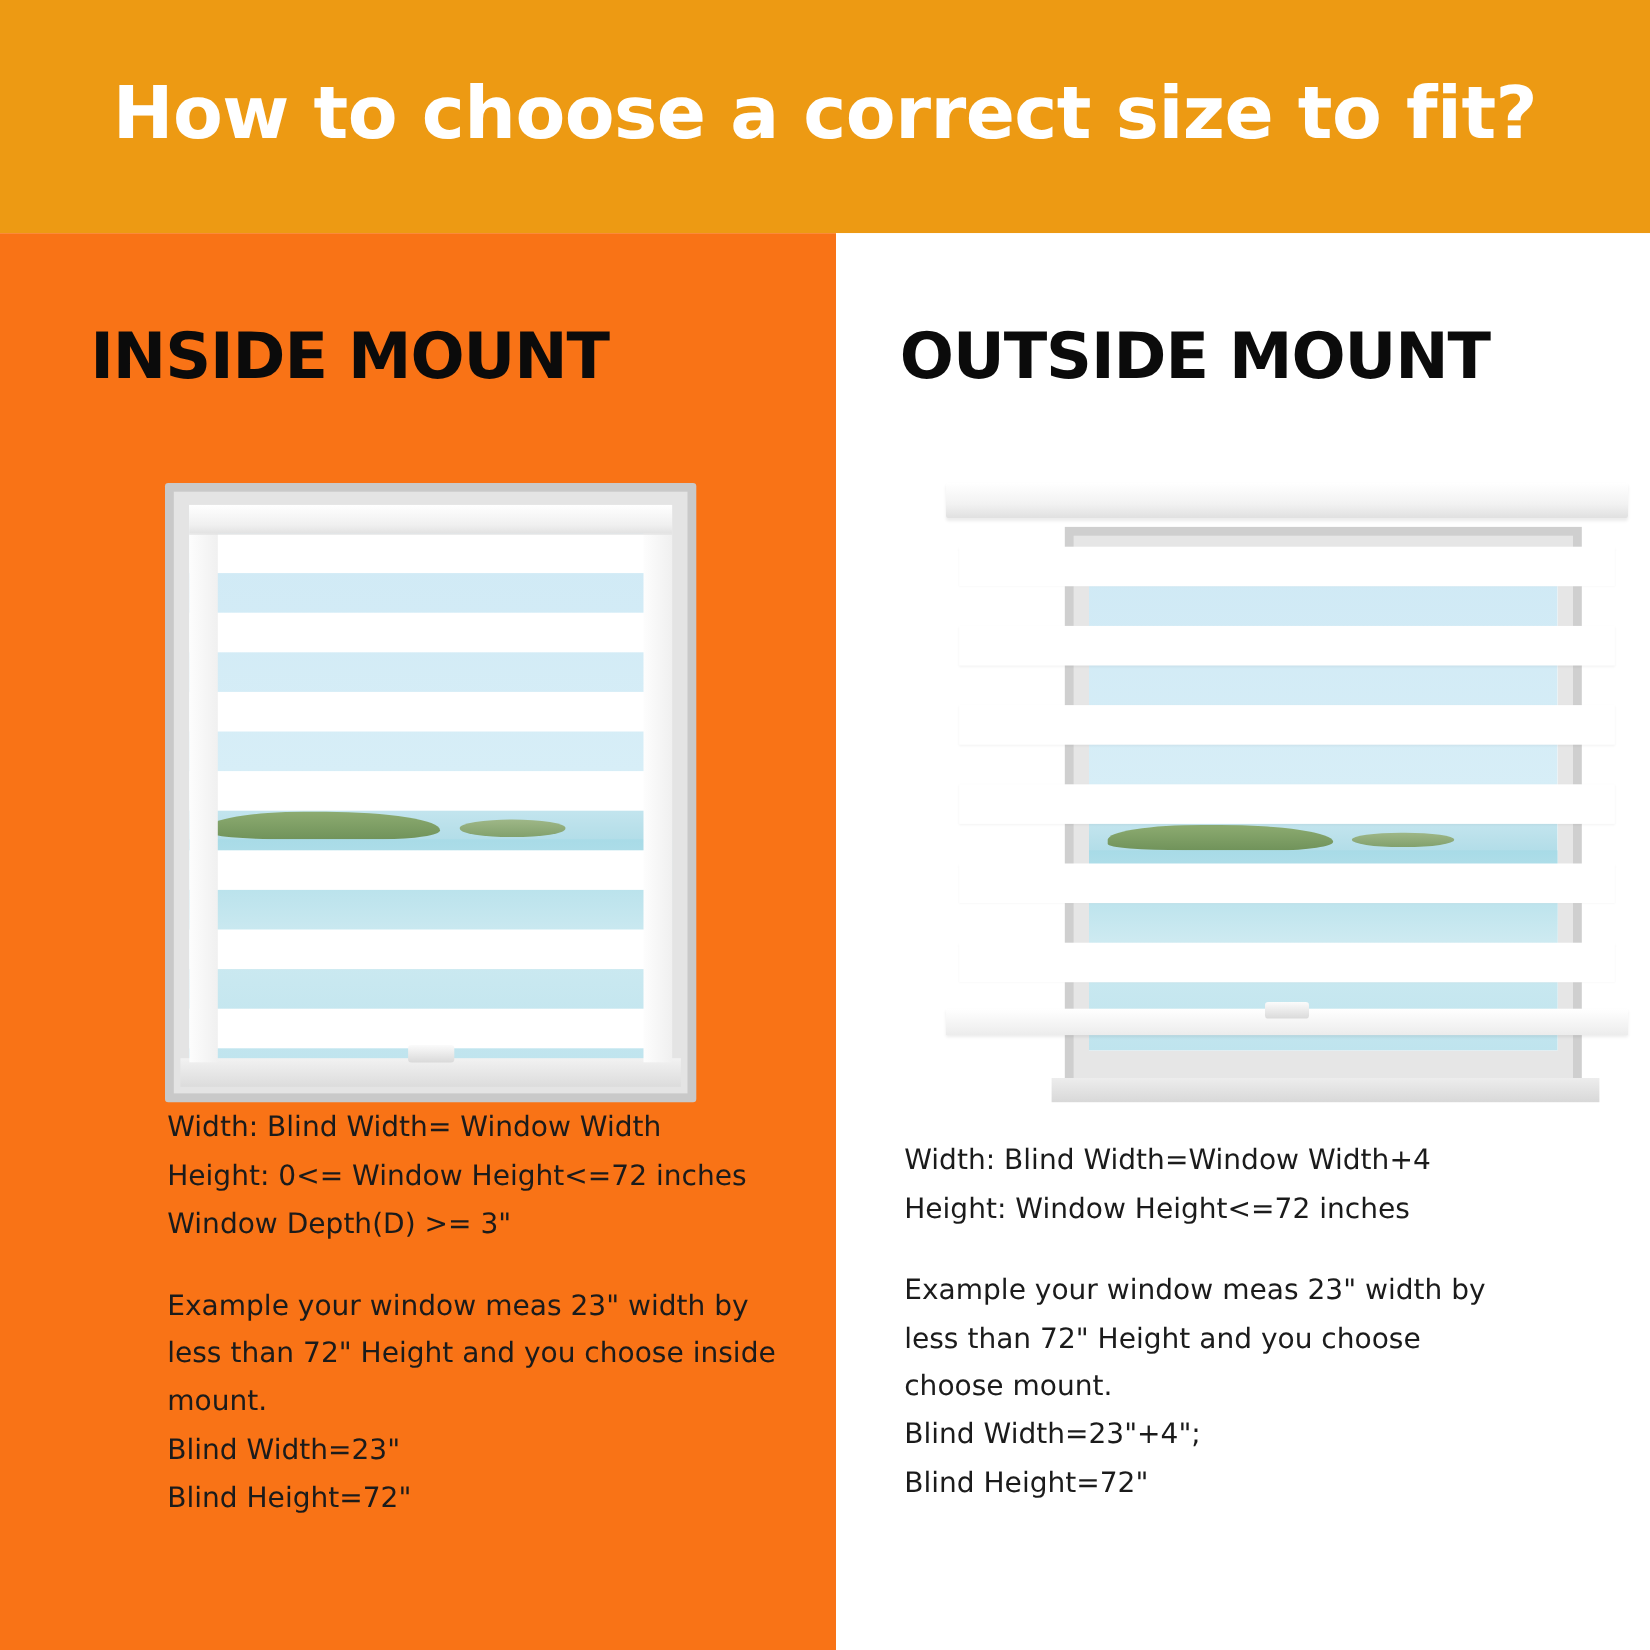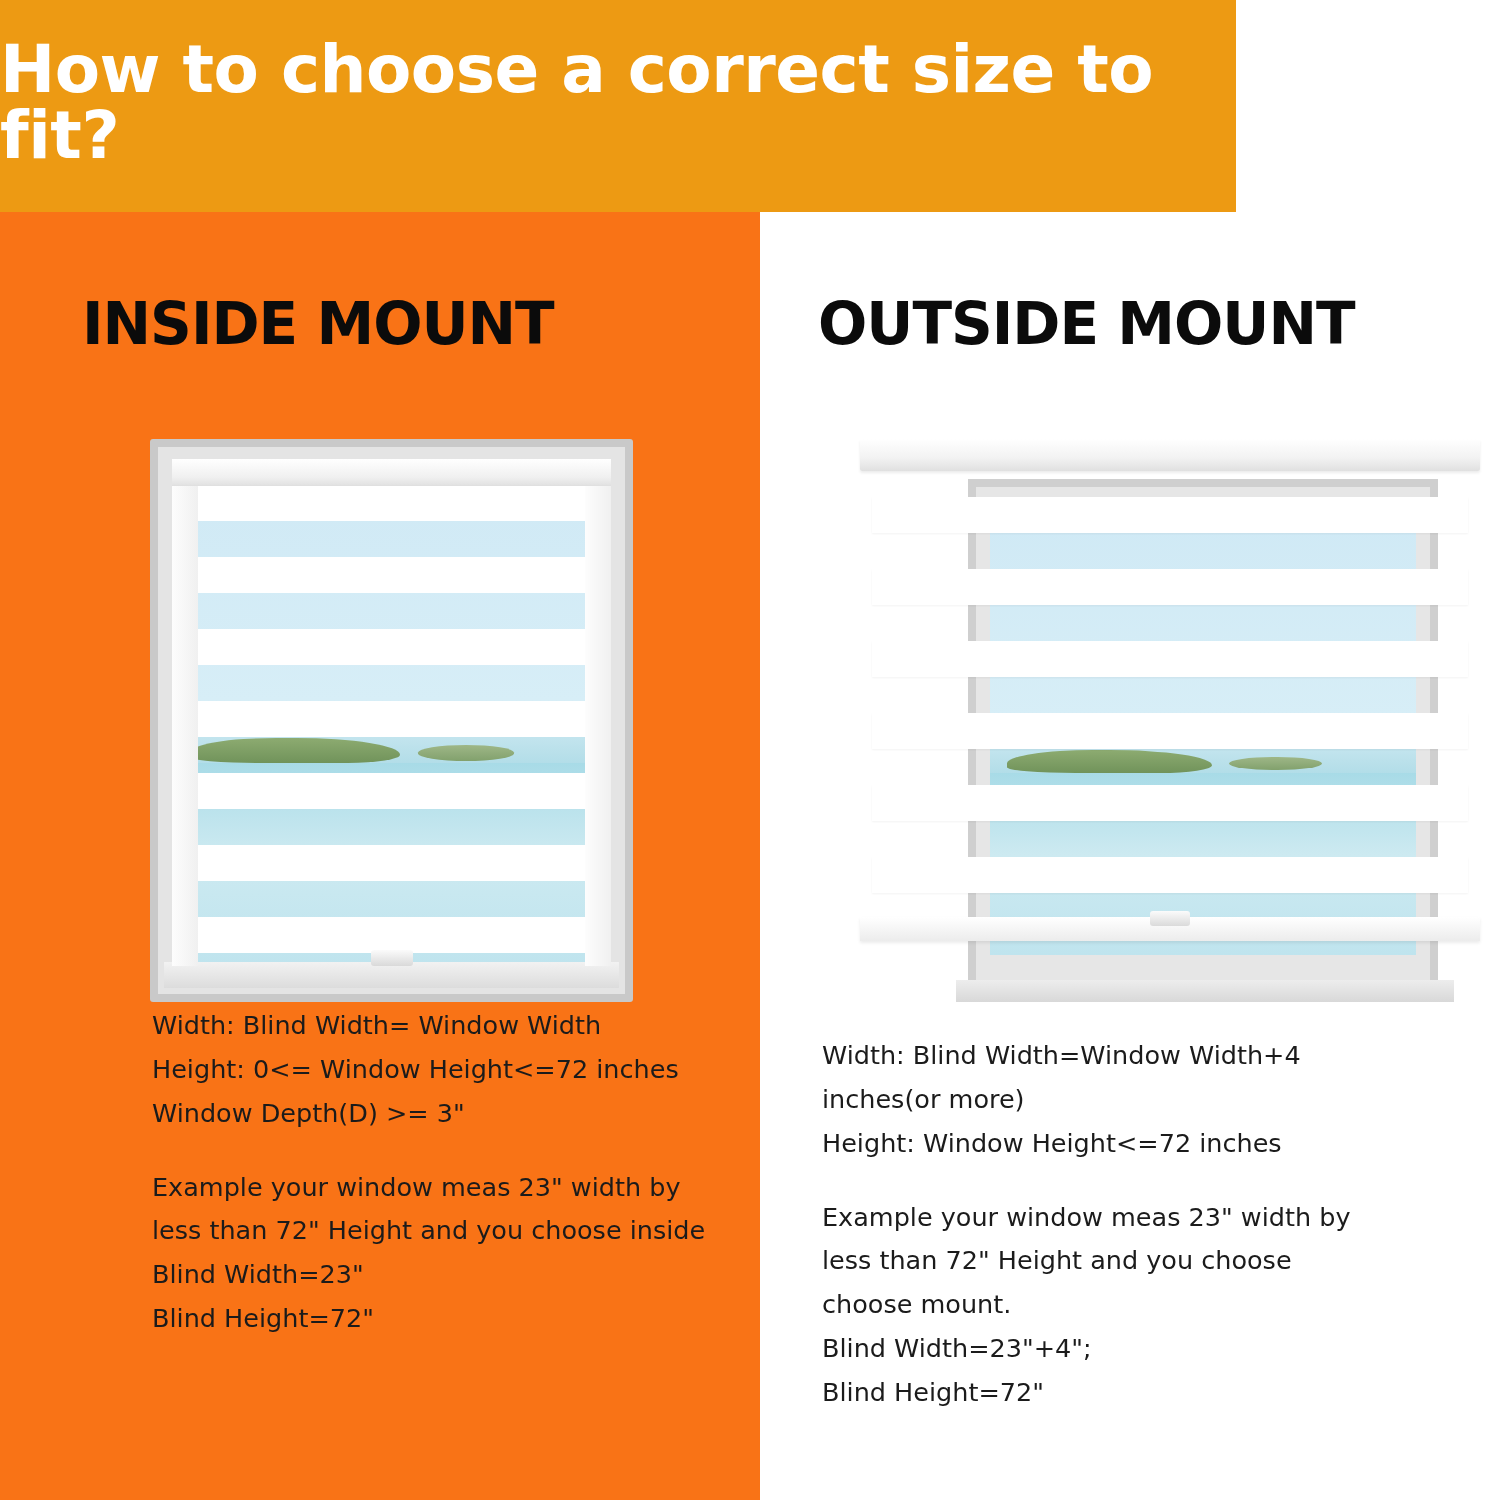--- a/index.html
+++ b/index.html
@@ -17,21 +17,21 @@
     position: relative;
     width: 1500px;
     height: 1500px;
     background: #ffffff;
   }
   
   .header {
     position: absolute;
     left: 0;
     top: 0;
-    width: 1236px;
+    width: 1500px;
     height: 212px;
     background: #ed9a13;
     display: flex;
     align-items: center;
     justify-content: center;
   }
   .header-title {
     color: #ffffff;
     font-family: "DejaVu Sans", sans-serif;
     font-weight: bold;
@@ -310,20 +310,21 @@
       <div class="latch"></div>
     </div>
 
     <div class="textblock">
       <p>Width: Blind Width= Window Width</p>
       <p>Height: 0&lt;= Window Height&lt;=72 inches</p>
       <p>Window Depth(D) &gt;= 3"</p>
       <div class="spacer"></div>
       <p>Example your window meas 23" width by</p>
       <p>less than 72" Height and you choose inside</p>
+      <p>mount.</p>
       <p>Blind Width=23"</p>
       <p>Blind Height=72"</p>
     </div>
   </div>
 
   <div class="col col-right">
     <div class="col-title">OUTSIDE MOUNT</div>
 
     <div class="win-outside">
       <div class="ow-frame">
@@ -347,21 +348,20 @@
         <div class="ow-slat" style="top:418px;height:36px;"></div>
         <div class="ow-bottomrail" style="top:478px;"></div>
       </div>
 
       <div class="ow-sill"></div>
       <div class="ow-latch" style="top:472px;"></div>
     </div>
 
     <div class="textblock">
       <p>Width: Blind Width=Window Width+4</p>
-      <p>inches(or more)</p>
       <p>Height: Window Height&lt;=72 inches</p>
       <div class="spacer"></div>
       <p>Example your window meas 23" width by</p>
       <p>less than 72" Height and you choose</p>
       <p>choose mount.</p>
       <p>Blind Width=23"+4";</p>
       <p>Blind Height=72"</p>
     </div>
   </div>
 

